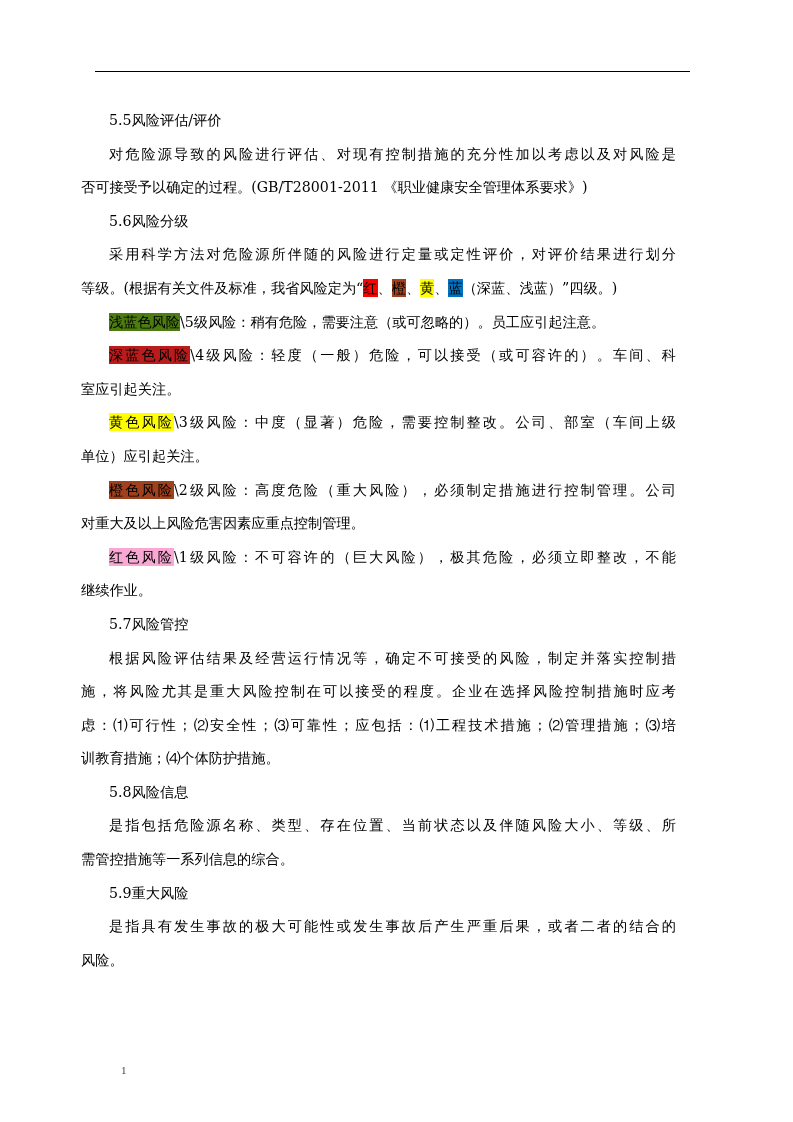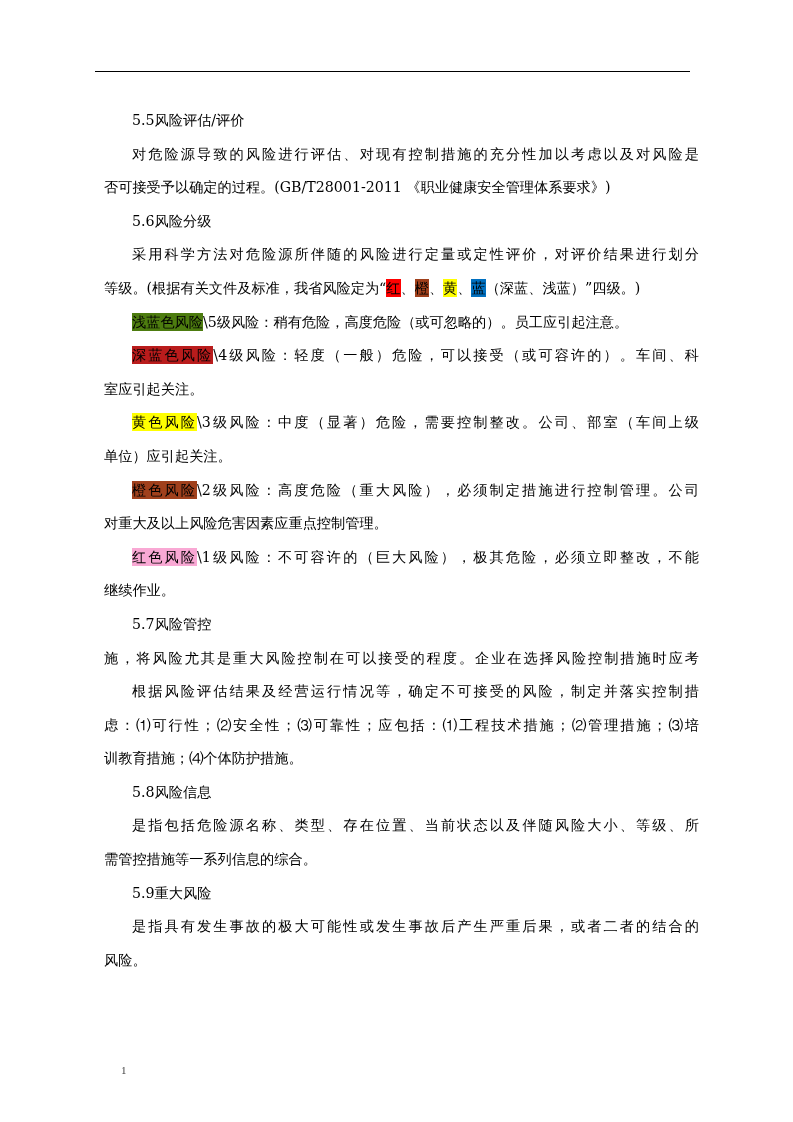--- a/index.html
+++ b/index.html
@@ -1,19 +1,19 @@
 <!DOCTYPE html>
 <html><head>
 <meta charset="utf-8">
 <style>
   html, body { margin: 0; padding: 0; background: #ffffff; }
   body { width: 793px; height: 1122px; position: relative; overflow: hidden;
          font-family: "DejaVu Serif", "Liberation Serif", serif; color: #000; }
   .header-rule { position: absolute; left: 95px; top: 71px; width: 595px; height: 0; border-top: 1.3px solid #000; }
-  .content { position: absolute; left: 104px; top: 104px; width: 595px; font-size: 14.2px; }
+  .content { position: absolute; left: 81px; top: 104px; width: 595px; font-size: 14.2px; }
   .line { height: 33.6px; line-height: 33.6px; white-space: nowrap; overflow: visible; text-align: justify; text-align-last: justify; }
   .line.last { text-align-last: left; }
   .indent { padding-left: 28px; }
   .hl { padding: 1px 0; }
   .page-num { position: absolute; left: 121px; top: 1064px; font-size: 11px; color: #444; font-family: "Liberation Serif", serif; }
 </style>
 </head>
 <body>
 
 <div class="header-rule"></div>
@@ -21,37 +21,37 @@
 <div class="content">
 
   <div class="line indent last">5.5风险评估/评价</div>
   <div class="line indent">对危险源导致的风险进行评估、对现有控制措施的充分性加以考虑以及对风险是</div>
   <div class="line last">否可接受予以确定的过程。(GB/T28001-2011 《职业健康安全管理体系要求》)</div>
 
   <div class="line indent last">5.6风险分级</div>
   <div class="line indent">采用科学方法对危险源所伴随的风险进行定量或定性评价，对评价结果进行划分</div>
   <div class="line last"><span>等级。(根据有关文件及标准，我省风险定为“</span><span class="hl" style="background:#ff0000">红</span><span>、</span><span class="hl" style="background:#a0401c">橙</span><span>、</span><span class="hl" style="background:#ffff00">黄</span><span>、</span><span class="hl" style="background:#0070c0">蓝</span><span>（深蓝、浅蓝）”四级。)</span></div>
 
-  <div class="line indent last"><span class="hl" style="background:#4d7c0f">浅蓝色风险</span><span>\5级风险：稍有危险，高度危险（或可忽略的）。员工应引起注意。</span></div>
+  <div class="line indent last"><span class="hl" style="background:#4d7c0f">浅蓝色风险</span><span>\5级风险：稍有危险，需要注意（或可忽略的）。员工应引起注意。</span></div>
 
   <div class="line indent"><span class="hl" style="background:#b91c1c">深蓝色风险</span><span>\4级风险：轻度（一般）危险，可以接受（或可容许的）。车间、科</span></div>
   <div class="line last">室应引起关注。</div>
 
   <div class="line indent"><span class="hl" style="background:#ffff00">黄色风险</span><span>\3级风险：中度（显著）危险，需要控制整改。公司、部室（车间上级</span></div>
   <div class="line last">单位）应引起关注。</div>
 
   <div class="line indent"><span class="hl" style="background:#a0401c">橙色风险</span><span>\2级风险：高度危险（重大风险），必须制定措施进行控制管理。公司</span></div>
   <div class="line last">对重大及以上风险危害因素应重点控制管理。</div>
 
   <div class="line indent"><span class="hl" style="background:#f9a8d4">红色风险</span><span>\1级风险：不可容许的（巨大风险），极其危险，必须立即整改，不能</span></div>
   <div class="line last">继续作业。</div>
 
   <div class="line indent last">5.7风险管控</div>
+  <div class="line indent">根据风险评估结果及经营运行情况等，确定不可接受的风险，制定并落实控制措</div>
   <div class="line">施，将风险尤其是重大风险控制在可以接受的程度。企业在选择风险控制措施时应考</div>
-  <div class="line indent">根据风险评估结果及经营运行情况等，确定不可接受的风险，制定并落实控制措</div>
   <div class="line">虑：⑴可行性；⑵安全性；⑶可靠性；应包括：⑴工程技术措施；⑵管理措施；⑶培</div>
   <div class="line last">训教育措施；⑷个体防护措施。</div>
 
   <div class="line indent last">5.8风险信息</div>
   <div class="line indent">是指包括危险源名称、类型、存在位置、当前状态以及伴随风险大小、等级、所</div>
   <div class="line last">需管控措施等一系列信息的综合。</div>
 
   <div class="line indent last">5.9重大风险</div>
   <div class="line indent">是指具有发生事故的极大可能性或发生事故后产生严重后果，或者二者的结合的</div>
   <div class="line last">风险。</div>

